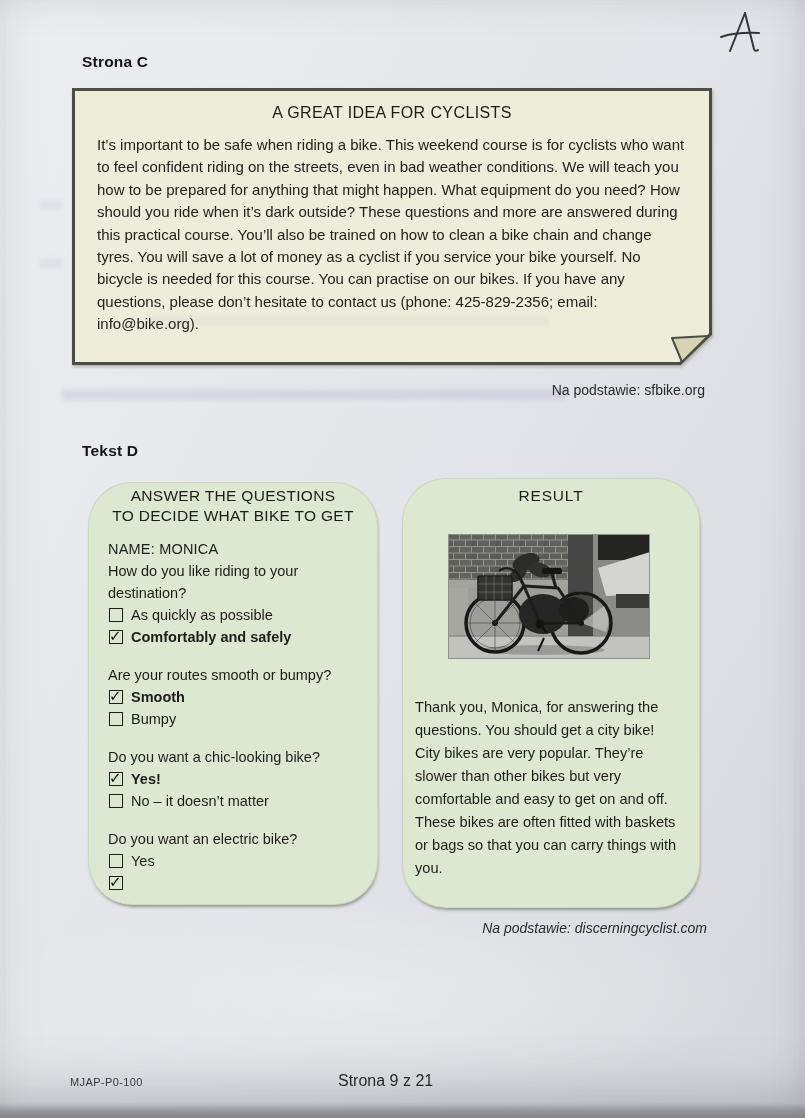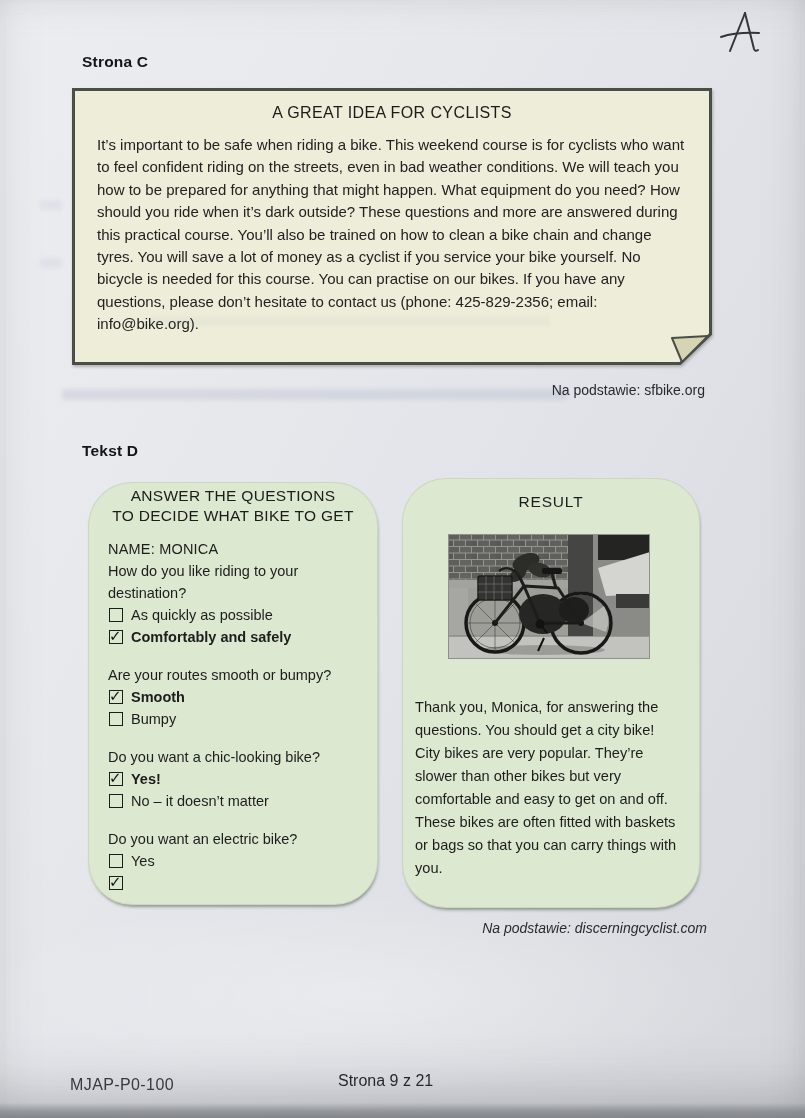--- a/index.html
+++ b/index.html
@@ -35,37 +35,37 @@
   #attr-sfbike{top:382px;right:100px;}
   #attr-cyclist{top:920px;right:98px;font-style:italic;}
 
   
   .card{position:absolute;background:#dde8d1;border-radius:44px;z-index:2;
     box-shadow:1px 3px 3px -1px rgba(108,115,102,.65), inset 0 0 0 1px rgba(130,140,118,.18);}
   #q-card{left:88px;top:482px;width:290px;height:423px;}
   #r-card{left:402px;top:478px;width:298px;height:430px;}
   .card-title{text-align:center;font-size:15.5px;line-height:20px;letter-spacing:.3px;color:#1c1c1c;}
   #q-card .card-title{padding-top:4px;}
-  #r-card .card-title{padding-top:14px;letter-spacing:.8px;}
+  #r-card .card-title{padding-top:8px;letter-spacing:.8px;}
 
   .q-content{padding:0 18px 0 20px;font-size:14.5px;line-height:22px;color:#1d1d1d;}
   .name-line{margin-top:12px;letter-spacing:.2px;}
   .qgroup{margin-top:0;}
   .qgroup + .qgroup{margin-top:16px;}
   .qgroup.first{margin-top:0;}
   .question{}
   .opt{display:flex;align-items:flex-start;}
   .box{flex:none;width:12px;height:12px;border:1.6px solid #1c1c1c;margin:4px 8px 0 1px;position:relative;background:transparent;}
   .opt.checked .box::after{content:"\2713";position:absolute;left:-1px;top:-6px;font-size:15px;font-weight:700;color:#111;}
   .opt.checked .opt-label{font-weight:700;text-align:center;}
 
   .photo{position:absolute;left:46px;top:56px;width:202px;height:125px;}
   .r-body{position:absolute;left:13px;top:218px;width:264px;font-size:14.6px;line-height:23px;color:#1d1d1d;}
 
-  .footer-code{position:absolute;left:70px;top:1076px;font-size:16px;color:#34343a;letter-spacing:.4px;z-index:2;}
+  .footer-code{position:absolute;left:70px;top:1076px;font-size:11px;color:#34343a;letter-spacing:.4px;z-index:2;}
   .footer-page{position:absolute;left:338px;top:1072px;font-size:16px;color:#1f1f23;z-index:2;}
 
   .grade-mark{position:absolute;left:718px;top:8px;width:44px;height:44px;z-index:3;}
 </style>
 </head>
 <body>
 
 <div class="sheet">
 
   <div class="ghost" style="left:62px;top:389px;width:505px;height:11px;opacity:.20;"></div>

